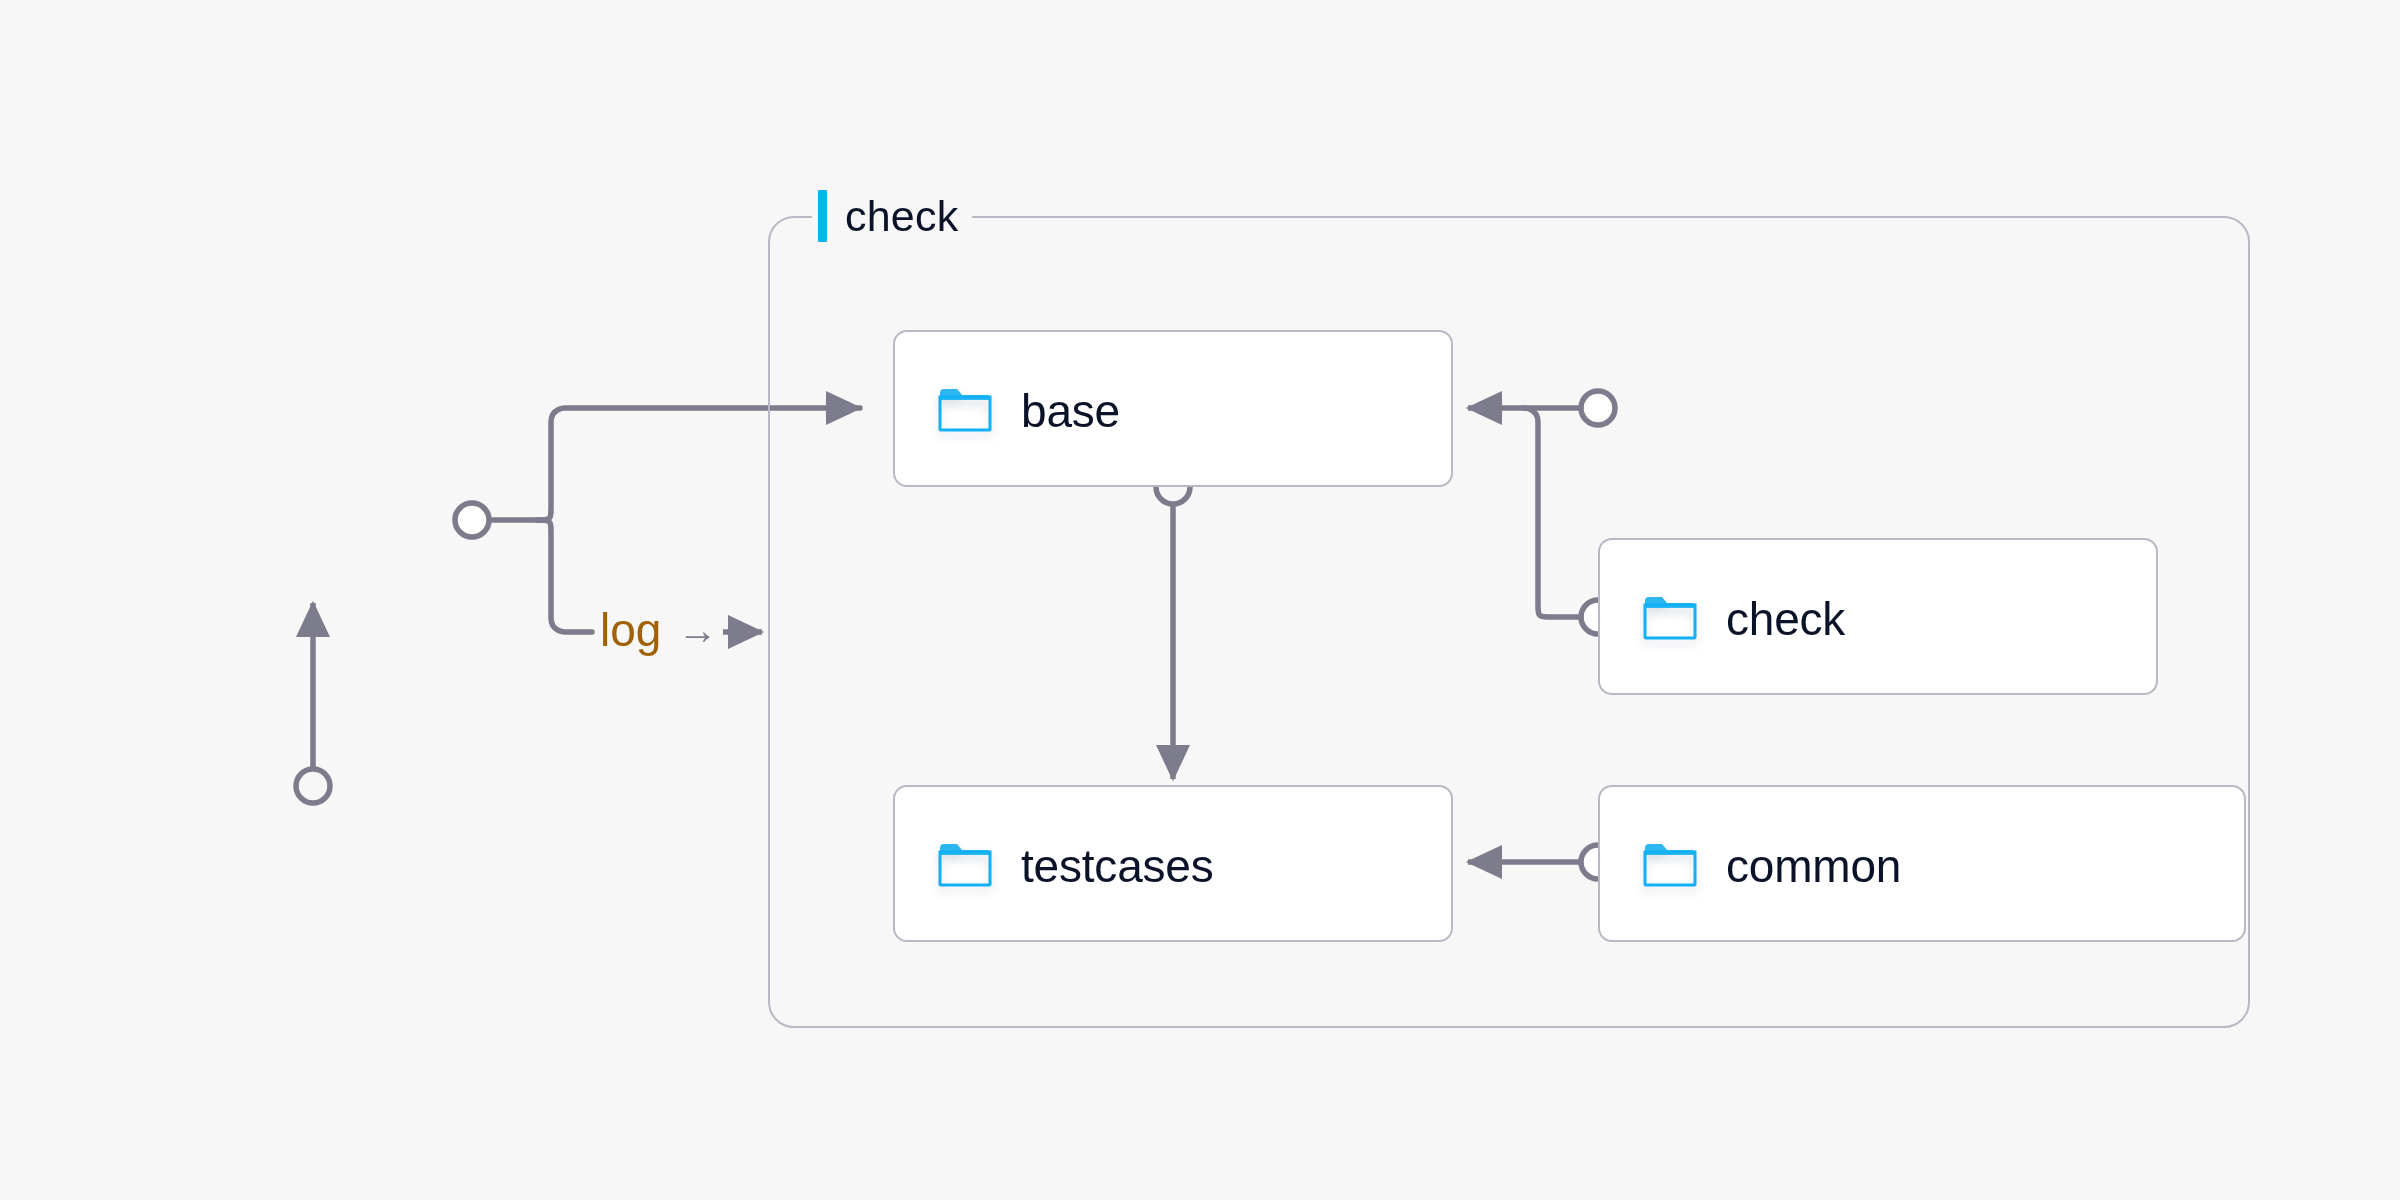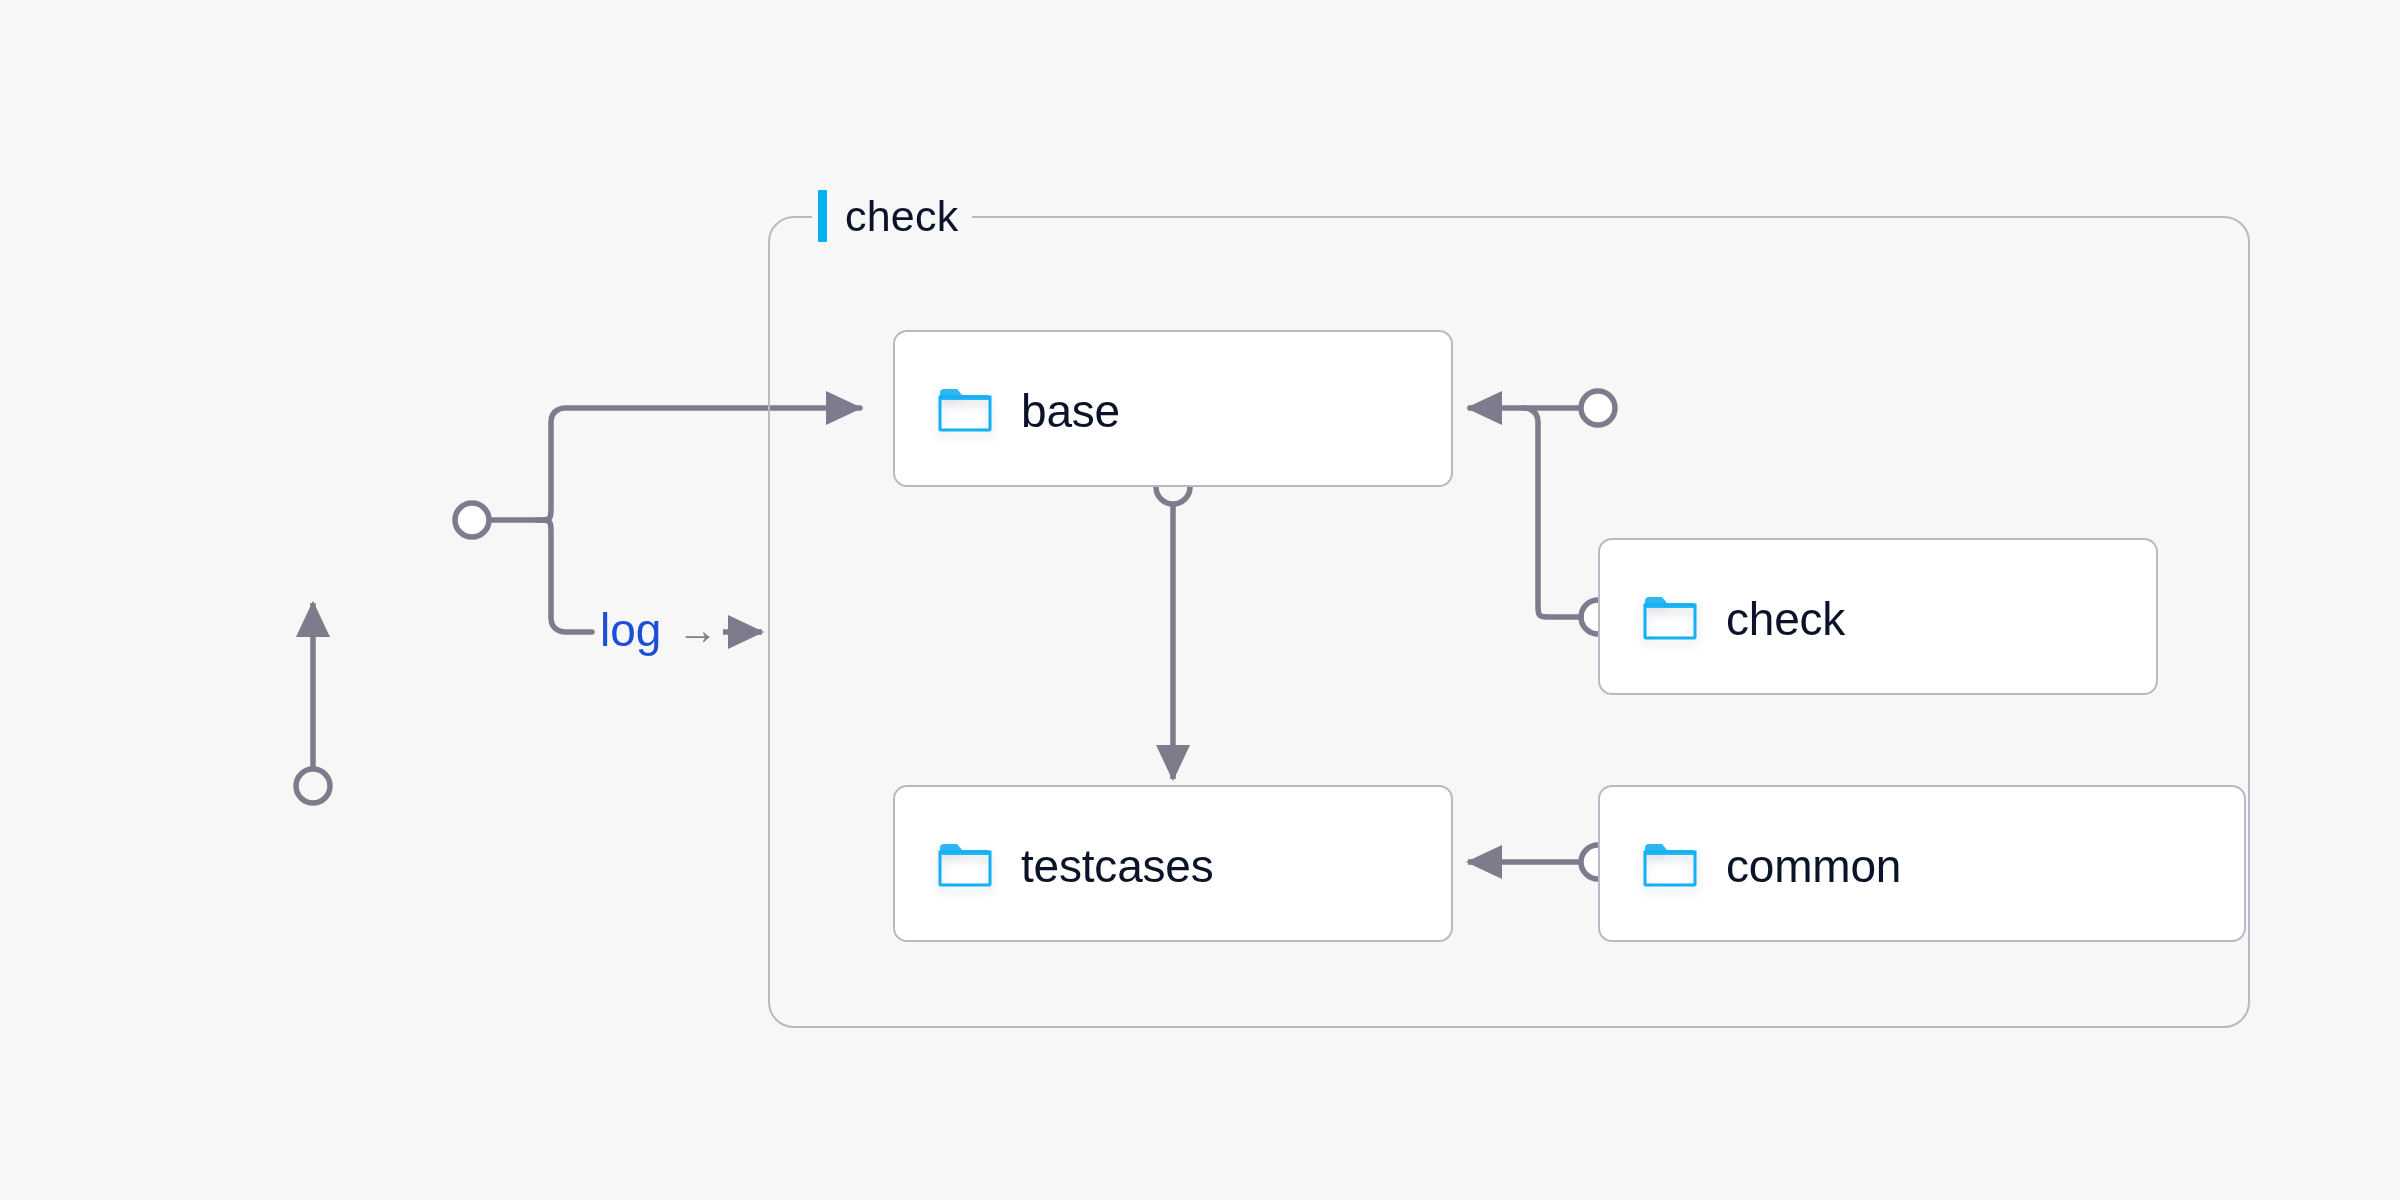--- a/index.html
+++ b/index.html
@@ -92,21 +92,21 @@
   .edge-label {
     position: absolute;
     display: flex;
     align-items: center;
     gap: 16px;
     z-index: 4;
     background: transparent;
   }
   .edge-label-text {
     font-size: 46px;
-    color: #1d4ed8;
+    color: #a16207;
     line-height: 1;
   }
   .edge-label-arrow {
     font-size: 40px;
     color: #7c7c8c;
     line-height: 1;
   }
 </style>
 </head>
 <body>

